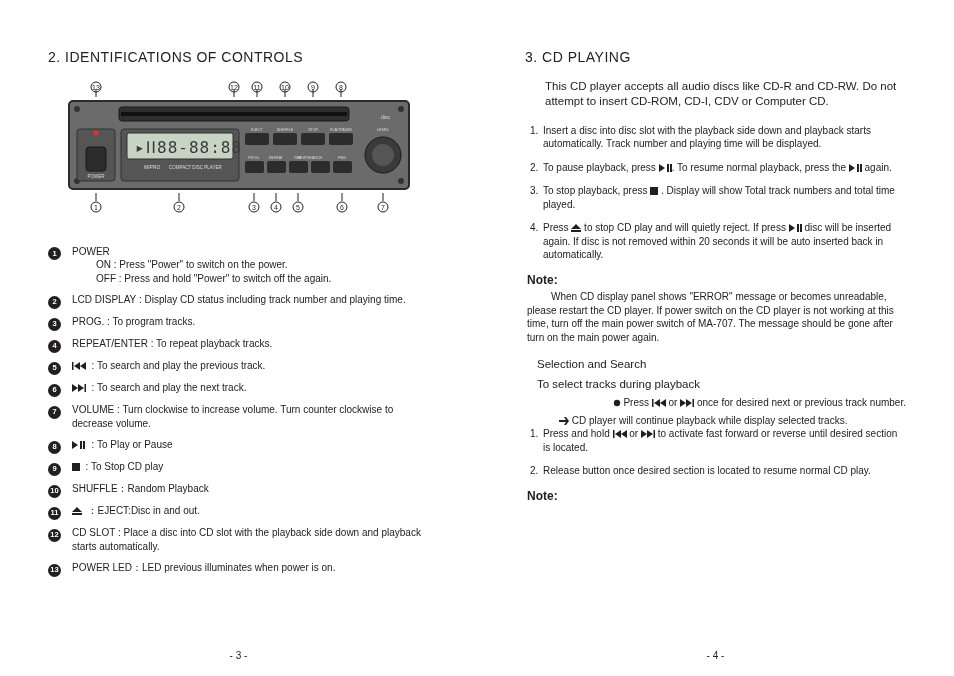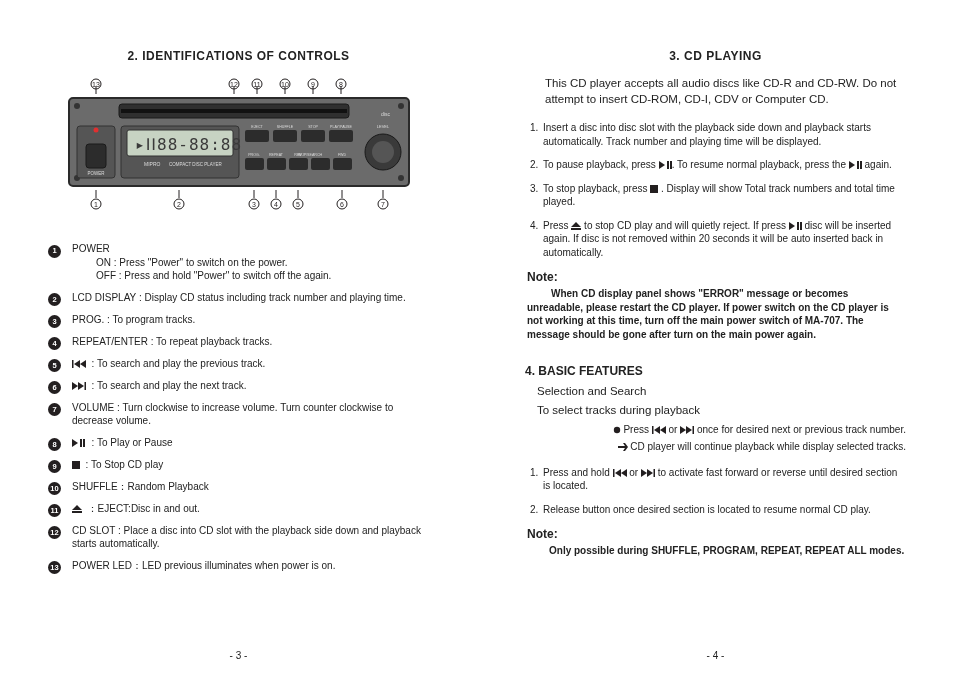--- a/index.html
+++ b/index.html
@@ -1,27 +1,27 @@
 <!DOCTYPE html>
 <html><head>
 <meta charset="utf-8">
 <style>
   * { box-sizing: border-box; margin: 0; padding: 0; }
   body { background: #fff; font-family: Arial, Helvetica, sans-serif; color:#222; width:954px; height:676px; }
   .spread { display:flex; width:954px; height:676px; }
   .page { width:477px; padding:48px 48px 24px 48px; position:relative; font-size:10.5px; line-height:1.35; }
-  h2 { font-size:12px; font-weight:bold; letter-spacing:0.5px; margin-bottom:12px;text-align:center; }
+  h2 { font-size:14px; font-weight:normal; letter-spacing:0.5px; margin-bottom:12px; }
   h3 { font-size:12px; font-weight:bold; margin:18px 0 4px 0; }
   .intro { font-size:11.5px; margin:2px 0 14px 20px; line-height:1.35; }
   .sub { font-size:11.5px; margin:2px 0 4px 12px; }
   .sub2 { font-size:11px; margin:6px 0 4px 12px; }
   .steps { margin-left:16px; font-size:10px; }
   .steps li { margin-bottom:10px; list-style:decimal; padding-left:2px; }
   .note-label { font-size:12px; font-weight:bold; margin:2px 0 2px 2px; }
-  .note-body { font-size:10px; font-weight:bold; margin:0 0 13px 2px; line-height:1.35; text-indent:24px;}
+  .note-body { font-size:10px; font-weight:normal; margin:0 0 13px 2px; line-height:1.35; text-indent:24px;}
   .pgnum { position:absolute; bottom:14px; left:0; right:0; text-align:center; font-size:10px; }
 
   .ctl-list { margin-top:16px; }
   .ctl-item { display:flex; align-items:flex-start; margin-bottom:8px; font-size:10px; }
   .ctl-num { flex:0 0 18px; height:14px; margin-right:6px; position:relative; top:1px; }
   .circ { display:inline-flex; align-items:center; justify-content:center; width:13px; height:13px; border-radius:50%; background:#231f20; color:#fff; font-size:7.5px; font-weight:bold; }
   .ctl-body { flex:1; }
   .ctl-body .line { display:block; }
   .indent { margin-left:24px; }
 
@@ -247,44 +247,42 @@
         <li>Press <svg class="icon" width="10" height="8" viewBox="0 0 10 8">
             <use href="#ic-eject"></use>
           </svg> to stop CD play and will quietly reject.    If press <svg class="icon" width="13" height="8" viewBox="0 0 13 8">
             <use href="#ic-playpause"></use>
           </svg> disc will be inserted again. If disc is not removed within 20 seconds it will be auto inserted back in automatically.</li>
       </ol>
 
   <div class="note-label">Note:</div>
   <div class="note-body">When CD display panel shows "ERROR" message or becomes unreadable, please restart the CD player.  If power switch on the CD player is not working at this time, turn off the main power switch of MA-707.  The message should be gone after turn on the main power again.</div>
 
-  <h3 style="margin-top:22px">4. BASIC FEATURES</h3>
   <div class="sub">Selection and Search</div>
   <div class="sub">To select tracks during playback</div>
   <div id="bullets4" style="margin-left:34px; font-size:10px;">
         <div style="margin-bottom: 4px; text-align: right;"><svg class="icon" width="8" height="8" viewBox="0 0 8 8">
             <use href="#ic-bullet"></use>
           </svg> Press <svg class="icon" width="14" height="8" viewBox="0 0 14 8">
             <use href="#ic-prev"></use>
           </svg> or <svg class="icon" width="14" height="8" viewBox="0 0 14 8">
             <use href="#ic-next"></use>
           </svg> once for desired next or previous track number.</div>
-        <div style="margin-bottom: 12px; text-align: right;"><svg class="icon" width="10" height="8" viewBox="0 0 10 8">
+        <div style="margin-bottom: 0;"><svg class="icon" width="10" height="8" viewBox="0 0 10 8">
             <use href="#ic-arrow"></use>
           </svg> CD player will continue playback while display selected tracks.</div>
       </div>
 
   <ol class="steps" id="steps4">
         <li>Press and hold <svg class="icon" width="14" height="8" viewBox="0 0 14 8">
             <use href="#ic-prev"></use>
           </svg> or <svg class="icon" width="14" height="8" viewBox="0 0 14 8">
             <use href="#ic-next"></use>
           </svg> to activate fast forward or reverse until desired section is located.</li>
         <li>Release button once desired section is located to resume normal CD play.</li>
       </ol>
 
   <div class="note-label" style="margin-top:4px">Note:</div>
-  <div style="font-size:10px; font-weight:bold; margin-left:24px;">Only possible during SHUFFLE, PROGRAM, REPEAT, REPEAT ALL modes.</div>
 
   <div class="pgnum">- 4 -</div>
 </div>
 
 </div>
 
 </body></html>

